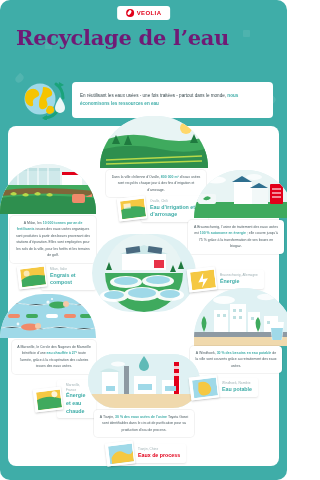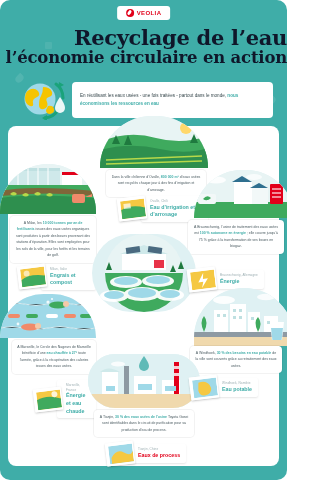--- a/index.html
+++ b/index.html
@@ -33,22 +33,22 @@
     background:#e2001a;position:relative;flex:none;
   }
   .logo-mark:after{
     content:"";position:absolute;left:2.6px;top:1.4px;
     width:2.6px;height:4.6px;background:#fff;border-radius:0 50% 50% 50%;
     transform:rotate(40deg);
   }
   .logo-text{font-size:6px;font-weight:bold;color:#e2001a;letter-spacing:.4px;}
 
   .title{
-    position:absolute;left:0;right:0;top:27px;text-align:right;
-    color:#0f172a;font-family:"DejaVu Serif", serif;
+    position:absolute;left:16px;right:0;top:27px;text-align:left;
+    color:#701a75;font-family:"DejaVu Serif", serif;
   }
   .title .l1{display:block;font-size:21px;font-weight:bold;letter-spacing:-.3px;line-height:1.05;}
   .title .l2{display:block;font-size:16.5px;font-weight:bold;letter-spacing:-.2px;line-height:1.15;}
 
   
   .intro{
     position:absolute;left:14px;right:14px;top:80px;height:40px;
   }
   .intro-card{
     position:absolute;left:58px;right:0;top:2px;bottom:2px;
@@ -110,21 +110,20 @@
   <div class="sq" style="left:36px;top:447px"></div>
   <div class="sq" style="left:196px;top:444px"></div>
 
   <div class="logo-wrap">
     <span class="logo-mark"></span>
     <span class="logo-text">VEOLIA</span>
   </div>
 
   <div class="title">
     <span class="l1">Recyclage de l’eau</span>
-    <span class="l2">l’économie circulaire en action</span>
   </div>
 
   <div class="intro">
     <div class="globe">
       <svg viewBox="0 0 54 40" width="54" height="40">
         <circle cx="22" cy="19" r="15.5" fill="#9fd9e8"></circle>
         <path d="M11 10 q5 -3 9 1 q3 4 -1 6 q-5 2 -4 6 q1 4 -3 3 q-5 -2 -5 -8 q0 -6 4 -8z" fill="#f5c400"></path>
         <path d="M25 7 q7 0 9 5 q1 4 -3 5 q-4 1 -2 5 q2 5 -3 7 q-5 1 -5 -4 q0 -6 2 -9 q2 -4 2 -9z" fill="#f5c400"></path>
         <path d="M30 26 q5 -1 6 3 q1 4 -4 5 q-4 0 -4 -4z" fill="#f5c400"></path>
         <path d="M38 4 q7 5 7 14" stroke="#1aa37a" stroke-width="3" fill="none" stroke-linecap="round"></path>

